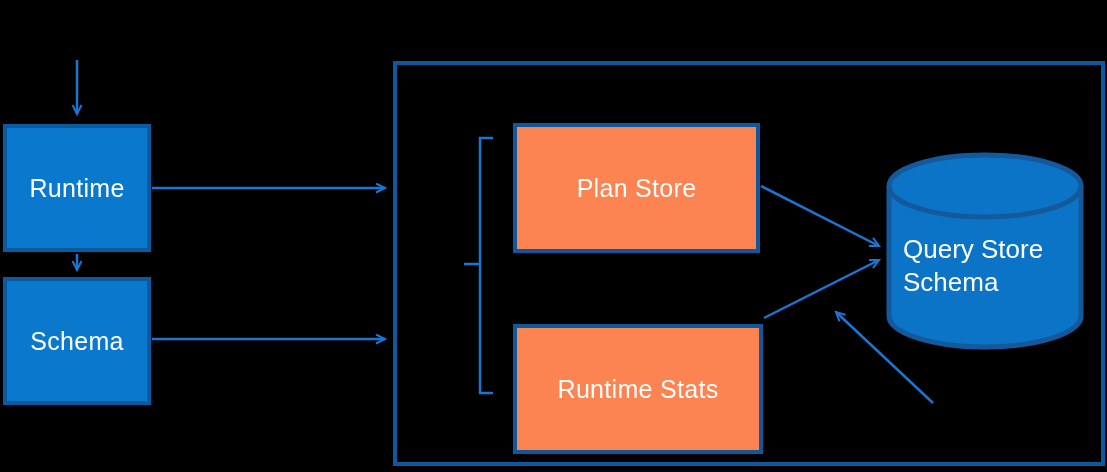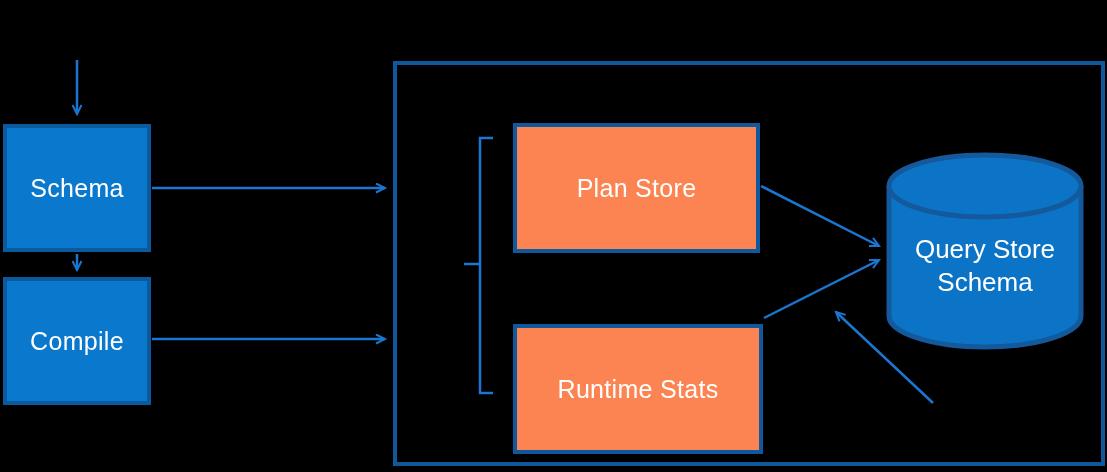--- a/index.html
+++ b/index.html
@@ -47,21 +47,21 @@
     width: 712px; height: 405px;
     border: 4px solid var(--container-border, #0f589e);
     background: transparent;
   }
   #plan-store    { left: 513px; top: 123px; width: 247px; height: 130px; text-align: center; }
   #runtime-stats { left: 513px; top: 277px; width: 250px; height: 130px; margin-top: 47px; }
   .cyl-label {
     position: absolute;
     left: 903px; top: 233px;
     width: 164px;
-    text-align: center;
+    text-align: left;
     color: #ffffff;
     font-size: 26px;
     line-height: 33px;
   }
   .wire {
     stroke: var(--connector, #1b76d2);
     stroke-width: 2.5;
     fill: none;
   }
   .arrowhead-path {
@@ -104,25 +104,25 @@
     <ellipse class="cyl-top" cx="985" cy="186" rx="96" ry="31"></ellipse>
 
     <path class="wire" marker-end="url(#vee)" d="M761,186 L879,246"></path>
 
     <path class="wire" marker-end="url(#vee)" d="M764,318 L879,260"></path>
 
     <path class="wire" marker-end="url(#vee)" d="M933,403 L836,312"></path>
   </svg>
 
   <div id="compile" class="node node-blue">
-    <span>Schema</span>
+    <span>Runtime</span>
   </div>
 
   <div id="execute" class="node node-blue">
-    <span>Compile</span>
+    <span>Schema</span>
   </div>
 
   <div id="plan-store" class="node node-orange">
     <span>Plan Store</span>
   </div>
 
   <div id="runtime-stats" class="node node-orange">
     <span>Runtime Stats</span>
   </div>
 

